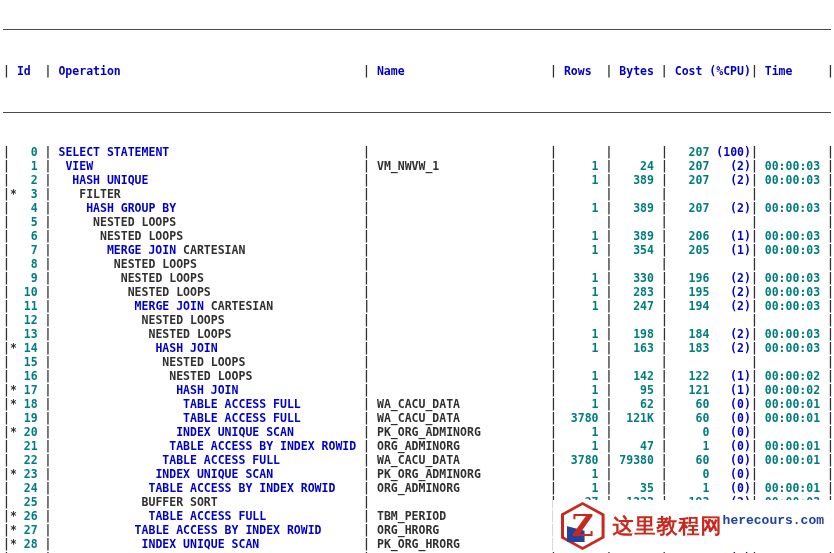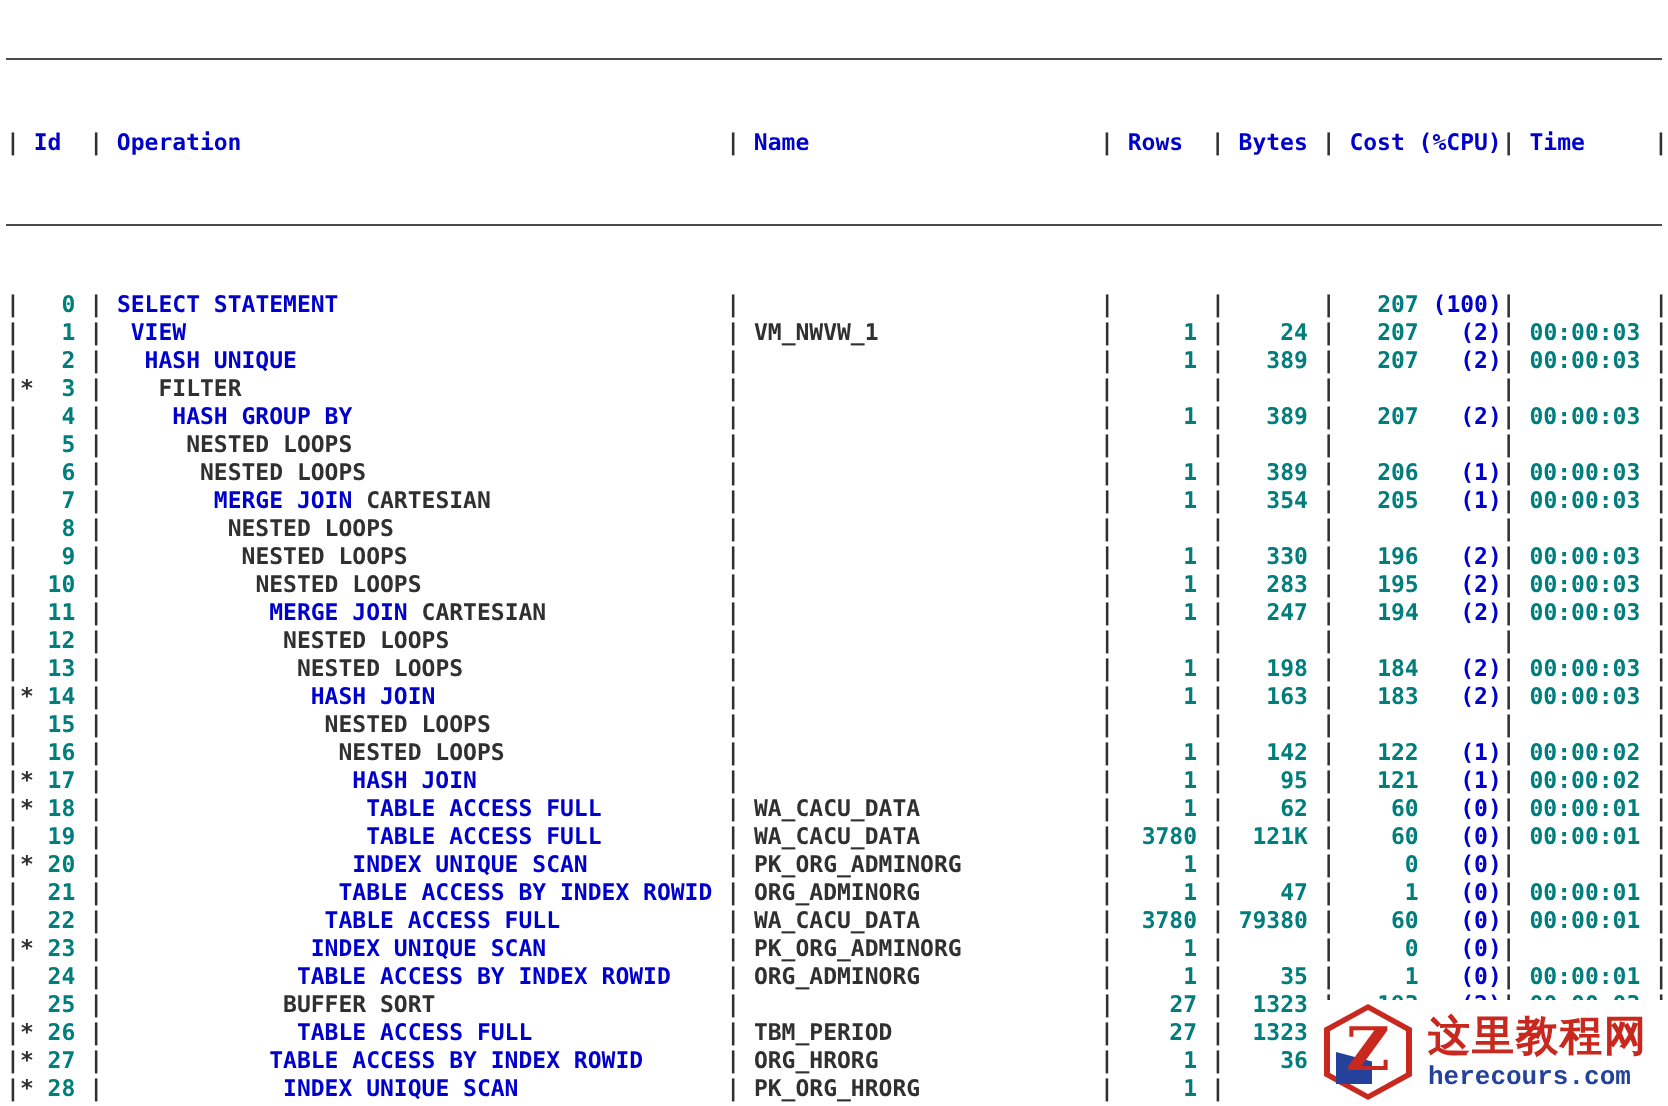--- a/index.html
+++ b/index.html
@@ -13,21 +13,21 @@
   .plan {
     position:absolute; left:0; top:0; width:834px;
     padding:1px 0 0 3px;
     white-space:pre;
     font-size:11.5px;
     font-weight:bold;
     color:var(--tx,#303030);
   }
   .rule { height:1px; background:#4a4a4a; width:828px; }
   .line { height:14px; line-height:14px; }
-  .line.header { height:26px; line-height:26px; }
+  .line.header { height:26px; line-height:26px;text-align:right; }
   .rows { padding-top:4px; }
   .hd  { color:var(--hd,#0000cd); }
   .kw  { color:var(--kw,#0000cd); }
   .tx  { color:var(--tx,#303030); }
   .num { color:var(--num,#007d7d); }
 
   
   .watermark {
     position:absolute; right:2px; bottom:1px; z-index:5;
     height:52px; background:#ffffff;
@@ -43,21 +43,21 @@
     background:var(--wm-blue,#24419b);
     clip-path:polygon(0 100%,100% 100%,100% 30%,0 0);
   }
   .wm-z {
     position:absolute; inset:0;
     display:flex; align-items:center; justify-content:center;
     color:var(--wm-red,#c9281e);
     font-family:"DejaVu Serif","Liberation Serif",serif;
     font-weight:bold; font-size:30px; line-height:1;
   }
-  .wm-text { display:flex; flex-direction:column; justify-content:center; }
+  .wm-text { display:flex; flex-direction:row; justify-content:center; }
   .wm-name {
     font-family:"DejaVu Sans","Liberation Sans",sans-serif;
     font-weight:bold; font-size:21px; line-height:26px;
     letter-spacing:1px; color:var(--wm-red,#c9281e);
   }
   .wm-url {
     font-family:Liberation Mono, monospace;
     font-weight:bold; font-size:13px; line-height:16px;
     color:var(--wm-blue,#24419b);
   }

